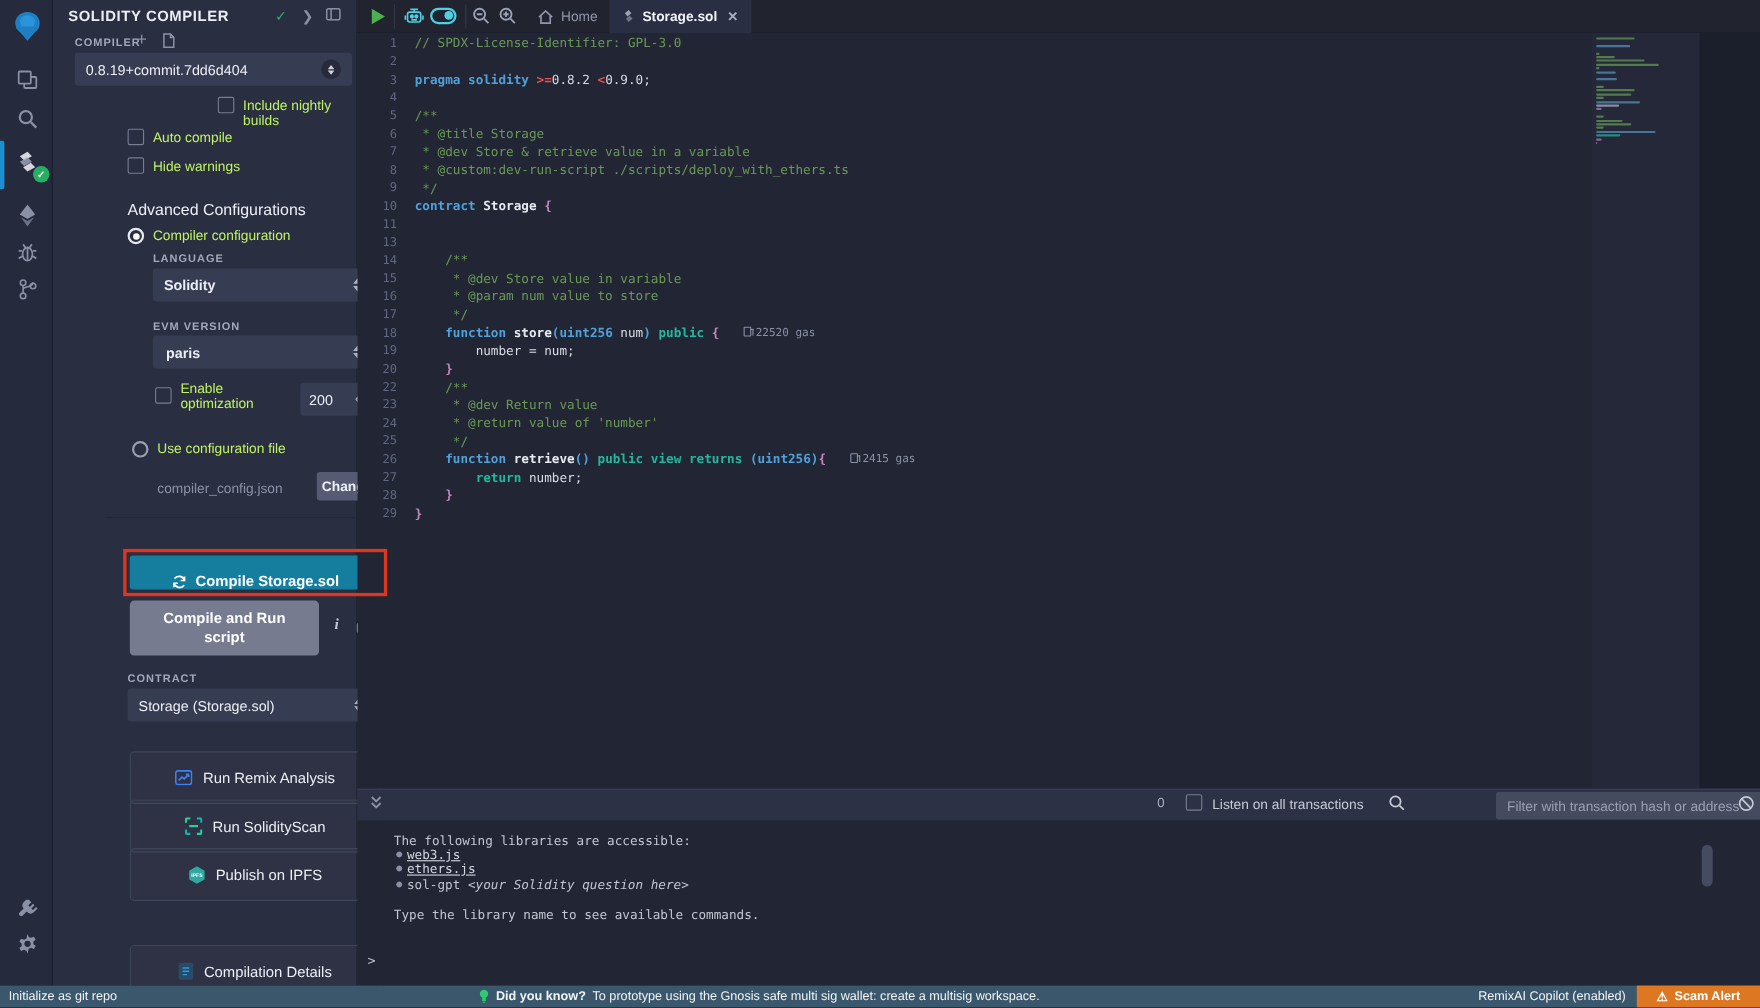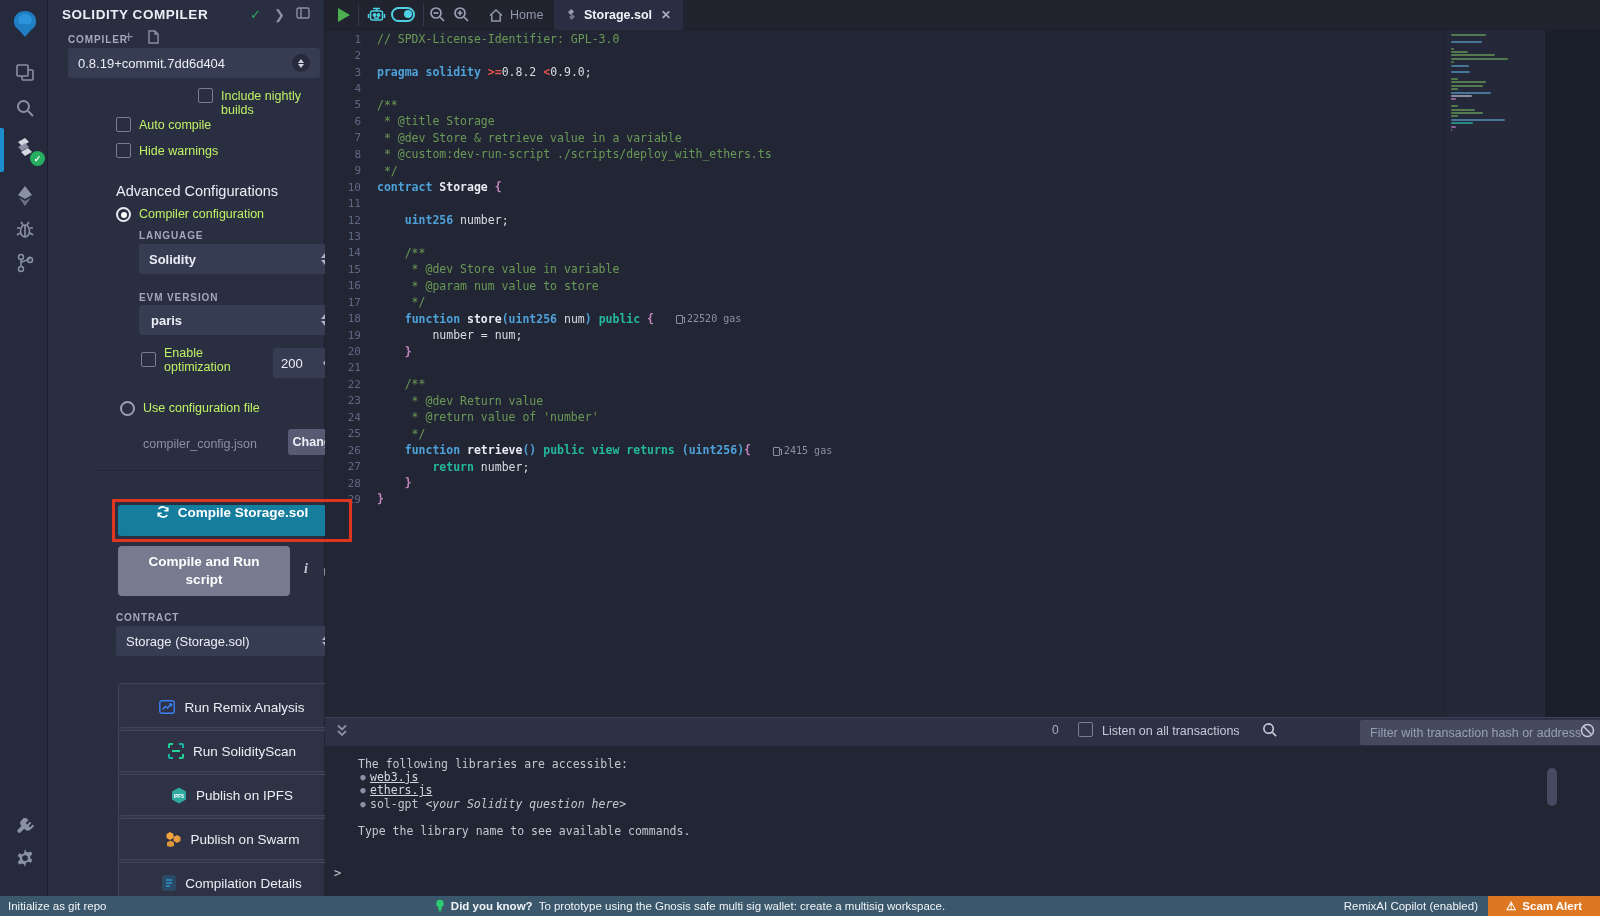--- a/index.html
+++ b/index.html
@@ -31,21 +31,21 @@
   .ver-stepper i.dn { border-top:4px solid #cfd3e0; }
   .chk { position:absolute; width:15px; height:15px; border:1px solid #787d93; border-radius:2px; background:transparent; cursor:pointer; }
   .chk-label { position:absolute; font-size:12.5px; color:#bef264; cursor:pointer; }
   .radio { position:absolute; width:15px; height:15px; border:2px solid #9aa0b4; border-radius:50%; cursor:pointer; }
   .radio.sel { border-color:#e8eaf2; }
   .radio.sel::after { content:""; position:absolute; left:2.5px; top:2.5px; width:6px; height:6px; border-radius:50%; background:#fff; }
   .adv-title { position:absolute; font-size:14.5px; color:#eceef5; }
   .gray-btn { position:absolute; background:#565b73; color:#eef0f6; border:none; border-radius:3px; font-size:12.5px; font-weight:bold; display:flex; align-items:center; justify-content:center; cursor:pointer; font-family:"Liberation Sans",sans-serif; }
   .num-input { position:absolute; background:#363c52; border-radius:3px; display:flex; align-items:center; padding:0 8px; }
   .num-input input { width:34px; background:transparent; border:none; color:#eceef5; font-size:13px; font-family:"Liberation Sans",sans-serif; outline:none; }
-  #compile-btn { position:absolute; left:70px; top:505px; width:228px; height:31px; background:#157e9f; border:none; border-radius:3px; color:#fff; font-size:13.5px; font-weight:bold; display:flex; align-items:flex-start; justify-content:center; gap:8px; cursor:pointer; font-family:"Liberation Sans",sans-serif; }
+  #compile-btn { position:absolute; left:70px; top:505px; width:228px; height:31px; background:#157e9f; border:none; border-radius:3px; color:#fff; font-size:13.5px; font-weight:bold; display:flex; align-items:flex-end; justify-content:center; gap:8px; cursor:pointer; font-family:"Liberation Sans",sans-serif; }
   #compile-highlight { position:absolute; left:64px; top:499px; width:240px; height:43px; border:3px solid #e0361f; z-index:4; pointer-events:none; }
   #compile-run-btn { position:absolute; left:70px; top:546px; width:172px; height:50px; background:#767b90; border:none; border-radius:4px; color:#fff; font-size:13.5px; font-weight:bold; line-height:1.3; cursor:pointer; font-family:"Liberation Sans",sans-serif; }
   .action-btn { position:absolute; left:70px; width:228px; height:48px; background:rgba(255,255,255,0.02); border:1px solid #3e4459; border-radius:4px; color:#eceef5; font-size:13.5px; display:flex; align-items:center; justify-content:center; gap:9px; cursor:pointer; font-family:"Liberation Sans",sans-serif; }
   .muted { color:#8a90a5; }
 
   
   #tabbar { left:325px; top:0; width:1275px; height:30px; background:#21242f; border-bottom:1px solid #1c202e; }
   .tb-sep { position:absolute; top:4px; width:1px; height:22px; background:#343a4d; }
   .tab { position:absolute; top:0; height:30px; display:flex; align-items:center; gap:7px; padding:0 12px; font-size:12.5px; color:#9096ab; cursor:pointer; }
   .tab.active { background:#2a2e42; color:#f0f2f8; font-weight:bold; }
@@ -54,21 +54,21 @@
   .code-line { display:flex; align-items:center; height:16.45px; font-family:"DejaVu Sans Mono", monospace; font-size:11.5px; white-space:pre; }
   .ln { width:52px; text-align:right; padding-right:16px; color:#5f6783; flex:none; font-size:11px; }
   .code-text { white-space:pre; }
   .tok-c { color:#6a9955; }
   .tok-k { color:#4ea1d9; font-weight:bold; }
   .tok-f { color:#e8eaf2; font-weight:bold; }
   .tok-v { color:#23b89d; font-weight:bold; }
   .tok-o { color:#e5534b; font-weight:bold; }
   .tok-p { color:#c586c0; font-weight:bold; }
   .tok-w { color:#d8dbe4; }
-  .gas { margin-left:22px; color:#8a91a6; font-size:10px; display:inline-flex; align-items:flex-end; gap:4px; font-family:"DejaVu Sans Mono",monospace; }
+  .gas { margin-left:22px; color:#8a91a6; font-size:10px; display:inline-flex; align-items:flex-start; gap:4px; font-family:"DejaVu Sans Mono",monospace; }
   .gas-icon { width:7px; height:9px; border:1px solid #8a91a6; border-radius:1px; position:relative; }
   .gas-icon::after { content:""; position:absolute; right:-3px; top:1px; width:2px; height:5px; border-right:1px solid #8a91a6; border-top:1px solid #8a91a6; }
   #minimap { left:1447px; top:30px; width:98px; height:687px; background:#242838; }
   #minimap-lines { padding:4px 4px; }
   .mm-line { height:2px; margin-bottom:1.4px; border-radius:1px; opacity:.85; }
   #right-col { left:1545px; top:30px; width:55px; height:687px; background:#1b1f2c; }
   #term-scroll { left:1547px; top:768px; width:10px; height:38px; background:#454b61; border-radius:5px; }
 
   
   #termbar { left:325px; top:717px; width:1275px; height:29px; background:#2c3145; border-top:1px solid #3a4057; display:flex; align-items:center; }
@@ -290,28 +290,20 @@
         </svg>
       <span>Run SolidityScan</span>
     </button>
     <button class="action-btn" style="top:771px;">
       <svg width="16" height="17" viewBox="0 0 16 17">
           <path d="M8 0.5 L15 4.5 V12.5 L8 16.5 L1 12.5 V4.5 Z" fill="#2fa8a0"></path>
           <text x="8" y="10.6" font-size="4.6" font-weight="bold" fill="#fff" text-anchor="middle" font-family="Liberation Sans,sans-serif">IPFS</text>
         </svg>
       <span>Publish on IPFS</span>
     </button>
-    <button class="action-btn" style="top:815px;">
-      <svg width="17" height="16" viewBox="0 0 17 16" fill="#f0a23c">
-          <path d="M5 1 l3.5 2 v4 L5 9 1.5 7 v-4 z"></path>
-          <path d="M12 4 l3.5 2 v4 L12 12 8.5 10 v-4 z" opacity=".95"></path>
-          <path d="M5.5 9.5 l3.5 2 v3.5 L5.5 16 2 15 v-3.5 z" opacity=".9"></path>
-        </svg>
-      <span>Publish on Swarm</span>
-    </button>
     <button class="action-btn" style="top:859px;">
       <svg width="14" height="16" viewBox="0 0 14 16">
           <rect x="1" y="1" width="12" height="14" rx="1.5" fill="#1d8fd1" opacity=".25" stroke="#2a9fd8" stroke-width="1.4"></rect>
           <line x1="4" y1="5" x2="10" y2="5" stroke="#2a9fd8" stroke-width="1.3"></line>
           <line x1="4" y1="8" x2="10" y2="8" stroke="#2a9fd8" stroke-width="1.3"></line>
           <line x1="4" y1="11" x2="8" y2="11" stroke="#2a9fd8" stroke-width="1.3"></line>
         </svg>
       <span>Compilation Details</span>
     </button>
   </div>
@@ -374,30 +366,28 @@
         <div class="code-line"><span class="ln">2</span><span class="code-text"></span></div>
         <div class="code-line"><span class="ln">3</span><span class="code-text"><span class="tok-k">pragma solidity </span><span class="tok-o">&gt;=</span><span class="tok-w">0.8.2 </span><span class="tok-o">&lt;</span><span class="tok-w">0.9.0;</span></span></div>
         <div class="code-line"><span class="ln">4</span><span class="code-text"></span></div>
         <div class="code-line"><span class="ln">5</span><span class="code-text"><span class="tok-c">/**</span></span></div>
         <div class="code-line"><span class="ln">6</span><span class="code-text"><span class="tok-c"> * @title Storage</span></span></div>
         <div class="code-line"><span class="ln">7</span><span class="code-text"><span class="tok-c"> * @dev Store &amp; retrieve value in a variable</span></span></div>
         <div class="code-line"><span class="ln">8</span><span class="code-text"><span class="tok-c"> * @custom:dev-run-script ./scripts/deploy_with_ethers.ts</span></span></div>
         <div class="code-line"><span class="ln">9</span><span class="code-text"><span class="tok-c"> */</span></span></div>
         <div class="code-line"><span class="ln">10</span><span class="code-text"><span class="tok-k">contract </span><span class="tok-f">Storage </span><span class="tok-p">{</span></span></div>
         <div class="code-line"><span class="ln">11</span><span class="code-text"></span></div>
-        <div class="code-line"><span class="ln">12</span><span class="code-text"><span class="tok-w">    </span><span class="tok-k">uint256</span><span class="tok-w"> number;</span></span></div>
         <div class="code-line"><span class="ln">13</span><span class="code-text"></span></div>
         <div class="code-line"><span class="ln">14</span><span class="code-text"><span class="tok-c">    /**</span></span></div>
         <div class="code-line"><span class="ln">15</span><span class="code-text"><span class="tok-c">     * @dev Store value in variable</span></span></div>
         <div class="code-line"><span class="ln">16</span><span class="code-text"><span class="tok-c">     * @param num value to store</span></span></div>
         <div class="code-line"><span class="ln">17</span><span class="code-text"><span class="tok-c">     */</span></span></div>
         <div class="code-line"><span class="ln">18</span><span class="code-text"><span class="tok-w">    </span><span class="tok-k">function</span><span class="tok-f"> store</span><span class="tok-k">(</span><span class="tok-k">uint256</span><span class="tok-w"> num</span><span class="tok-k">)</span><span class="tok-w"> </span><span class="tok-v">public</span><span class="tok-w"> </span><span class="tok-p">{</span></span><span class="gas"><span class="gas-icon"></span>22520 gas</span></div>
         <div class="code-line"><span class="ln">19</span><span class="code-text"><span class="tok-w">        number = num;</span></span></div>
         <div class="code-line"><span class="ln">20</span><span class="code-text"><span class="tok-w">    </span><span class="tok-p">}</span></span></div>
-        <div class="code-line"><span class="ln">21</span><span class="code-text"></span></div>
         <div class="code-line"><span class="ln">22</span><span class="code-text"><span class="tok-c">    /**</span></span></div>
         <div class="code-line"><span class="ln">23</span><span class="code-text"><span class="tok-c">     * @dev Return value</span></span></div>
         <div class="code-line"><span class="ln">24</span><span class="code-text"><span class="tok-c">     * @return value of 'number'</span></span></div>
         <div class="code-line"><span class="ln">25</span><span class="code-text"><span class="tok-c">     */</span></span></div>
         <div class="code-line"><span class="ln">26</span><span class="code-text"><span class="tok-w">    </span><span class="tok-k">function</span><span class="tok-f"> retrieve</span><span class="tok-k">()</span><span class="tok-w"> </span><span class="tok-v">public</span><span class="tok-w"> </span><span class="tok-v">view</span><span class="tok-w"> </span><span class="tok-v">returns</span><span class="tok-w"> </span><span class="tok-k">(</span><span class="tok-k">uint256</span><span class="tok-k">)</span><span class="tok-p">{</span></span><span class="gas"><span class="gas-icon"></span>2415 gas</span></div>
         <div class="code-line"><span class="ln">27</span><span class="code-text"><span class="tok-w">        </span><span class="tok-v">return</span><span class="tok-w"> number;</span></span></div>
         <div class="code-line"><span class="ln">28</span><span class="code-text"><span class="tok-w">    </span><span class="tok-p">}</span></span></div>
         <div class="code-line"><span class="ln">29</span><span class="code-text"><span class="tok-p">}</span></span></div>
       </div>
   </div>

